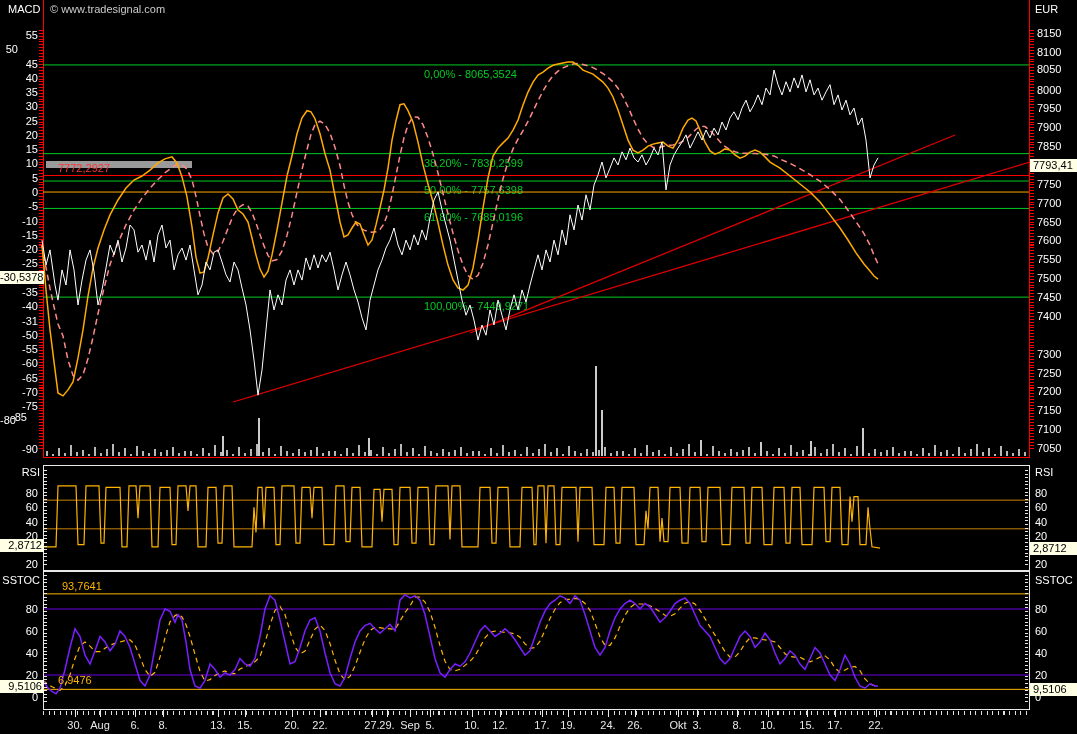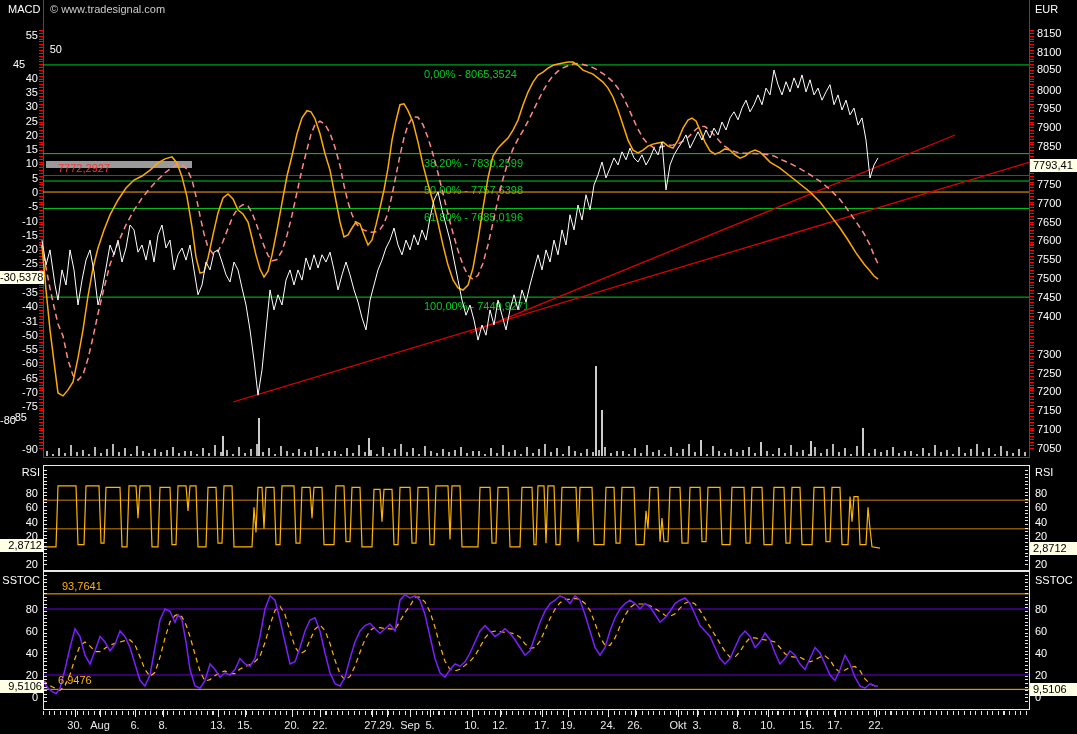--- a/index.html
+++ b/index.html
@@ -38,22 +38,22 @@
   <div class="abs tickstrip-y-left" style="left:39px;top:30px;width:4px;height:420px;"></div>
   <div class="abs tickstrip-y-right" style="left:1030px;top:30px;width:4px;height:420px;"></div>
 
   <div id="labels-layer" class="abs" style="left:0;top:0;width:1077px;height:734px;">
       <div class="lbl" style="left: 424px; top: 67.935px; color: rgb(0, 204, 34);">0,00% - 8065,3524</div>
       <div class="lbl" style="left: 424px; top: 156.628px; color: rgb(0, 204, 34);">38,20% - 7830,2599</div>
       <div class="lbl" style="left: 424px; top: 184.026px; color: rgb(0, 204, 34);">50,00% - 7757,6398</div>
       <div class="lbl" style="left: 424px; top: 211.423px; color: rgb(0, 204, 34);">61,80% - 7685,0196</div>
       <div class="lbl" style="left: 424px; top: 300.117px; color: rgb(0, 204, 34);">100,00% - 7449,9271</div>
       <div class="lbl" style="top: 29px; color: rgb(255, 255, 255); left: 0px; width: 38px; text-align: right;">55</div>
-      <div class="lbl" style="top: 43.276px; color: rgb(255, 255, 255); left: 0px; width: 62px; text-align: right;">50</div>
-      <div class="lbl" style="top: 57.552px; color: rgb(255, 255, 255); left: 13px; width: 38px; text-align: left;">45</div>
+      <div class="lbl" style="top: 43.276px; color: rgb(255, 255, 255); left: 0px; width: 18px; text-align: right;">50</div>
+      <div class="lbl" style="top: 57.552px; color: rgb(255, 255, 255); left: 0px; width: 38px; text-align: right;">45</div>
       <div class="lbl" style="top: 71.828px; color: rgb(255, 255, 255); left: 0px; width: 38px; text-align: right;">40</div>
       <div class="lbl" style="top: 86.104px; color: rgb(255, 255, 255); left: 0px; width: 38px; text-align: right;">35</div>
       <div class="lbl" style="top: 100.38px; color: rgb(255, 255, 255); left: 0px; width: 38px; text-align: right;">30</div>
       <div class="lbl" style="top: 114.656px; color: rgb(255, 255, 255); left: 0px; width: 38px; text-align: right;">25</div>
       <div class="lbl" style="top: 128.932px; color: rgb(255, 255, 255); left: 0px; width: 38px; text-align: right;">20</div>
       <div class="lbl" style="top: 143.208px; color: rgb(255, 255, 255); left: 0px; width: 38px; text-align: right;">15</div>
       <div class="lbl" style="top: 157.484px; color: rgb(255, 255, 255); left: 0px; width: 38px; text-align: right;">10</div>
       <div class="lbl" style="top: 171.76px; color: rgb(255, 255, 255); left: 0px; width: 38px; text-align: right;">5</div>
       <div class="lbl" style="top: 186.036px; color: rgb(255, 255, 255); left: 0px; width: 38px; text-align: right;">0</div>
       <div class="lbl" style="top: 200.312px; color: rgb(255, 255, 255); left: 0px; width: 38px; text-align: right;">-5</div>

